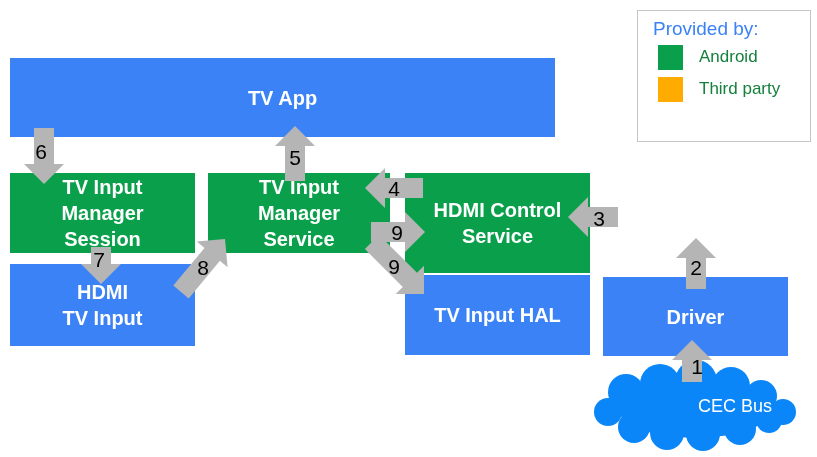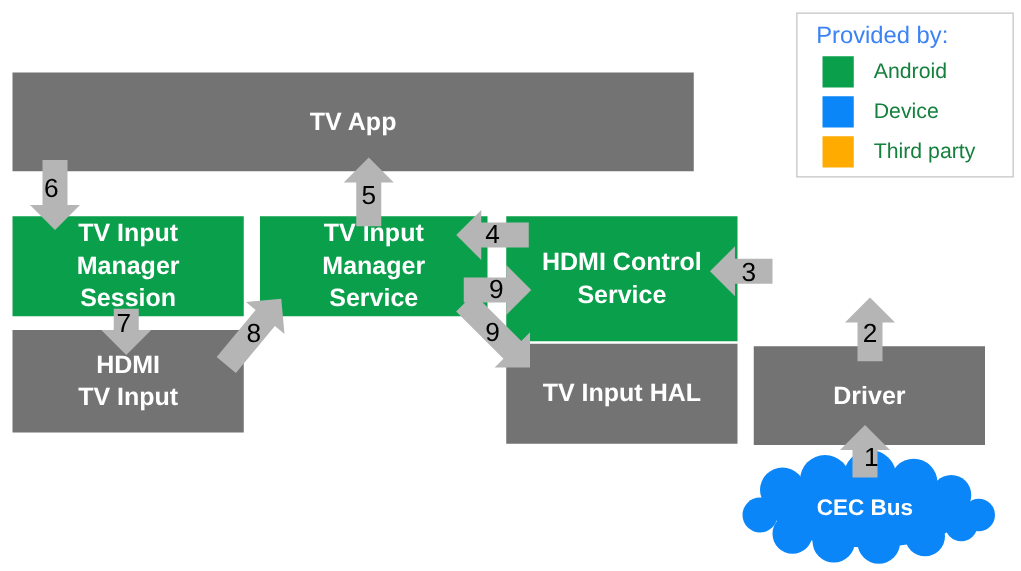--- a/index.html
+++ b/index.html
@@ -7,31 +7,31 @@
     position:relative;width:817px;height:457px;background:#ffffff;
     font-family:"Liberation Sans",sans-serif;overflow:hidden;
   }
   .node{
     position:absolute;display:flex;flex-direction:column;
     align-items:center;justify-content:center;
     color:#ffffff;font-weight:bold;font-size:20px;line-height:26px;
     text-align:center;
   }
   .node.green{background:#0aa04b;}
-  .node.blue{background:#737373;}
+  .node.blue{background:#3b82f6;}
   svg.overlay{position:absolute;left:0;top:0;pointer-events:none;}
   .arrow{fill:#b5b5b5;}
   .cloud-part{fill:#0b86f8;}
   .num{
     position:absolute;transform:translate(-50%,-50%);
     font-size:21px;color:#000000;line-height:1;
   }
   .cloud-label{
-    position:absolute;left:612px;top:396px;width:160px;text-align:center;
-    color:#ffffff;font-weight:bold;font-size:18px;
+    position:absolute;left:612px;top:396px;width:160px;text-align:right;
+    color:#ffffff;font-weight:normal;font-size:18px;
   }
   .legend{
     position:absolute;left:637px;top:10px;width:174px;height:132px;
     border:1px solid #c4c4c4;background:#ffffff;box-sizing:border-box;
   }
   .legend-title{font-size:19px;color:#3b82f6;margin:7px 0 1px 15px;}
   .legend-row{display:flex;align-items:center;height:32px;margin-left:20px;}
   .swatch{width:25px;height:25px;margin-right:16px;flex:0 0 auto;}
   .swatch.android{background:#0aa04b;}
   .swatch.device{background:#0b86f8;}
@@ -119,22 +119,18 @@
   <span class="num" style="left:397px;top:232px">9</span>
   <span class="num" style="left:394px;top:266px">9</span>
 
   <div class="legend">
     <div class="legend-title">Provided by:</div>
     <div class="legend-row">
       <div class="swatch android"></div>
       <div class="legend-label">Android</div>
     </div>
     <div class="legend-row">
-      <div class="swatch device"></div>
-      <div class="legend-label">Device</div>
-    </div>
-    <div class="legend-row">
       <div class="swatch third"></div>
       <div class="legend-label">Third party</div>
     </div>
   </div>
 
 </div>
 
 </body></html>

